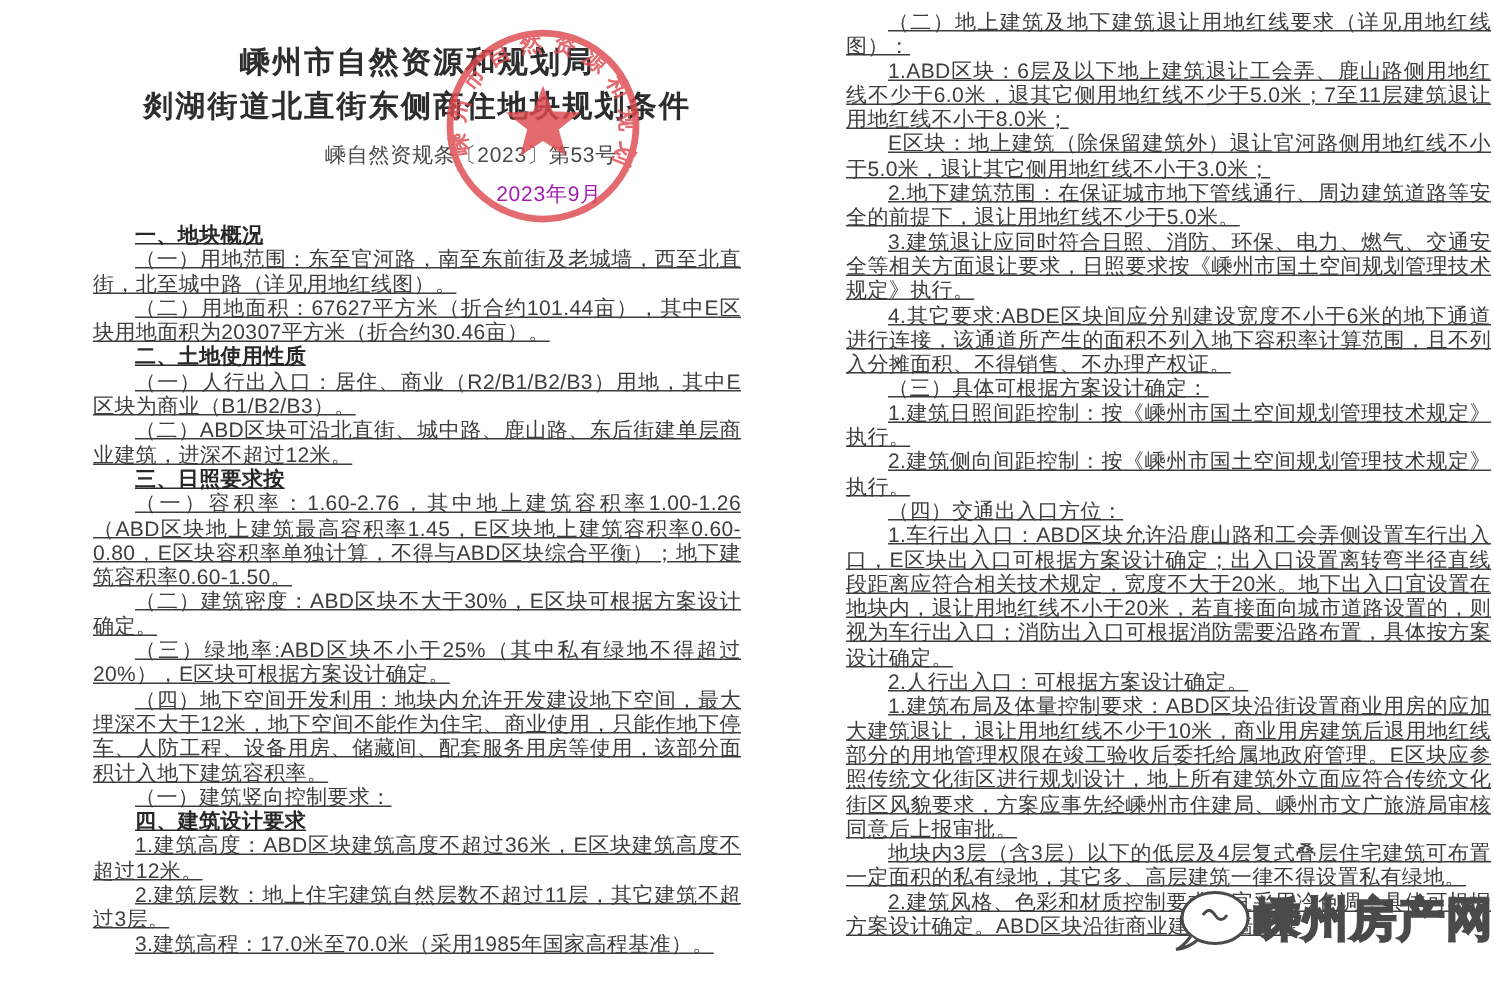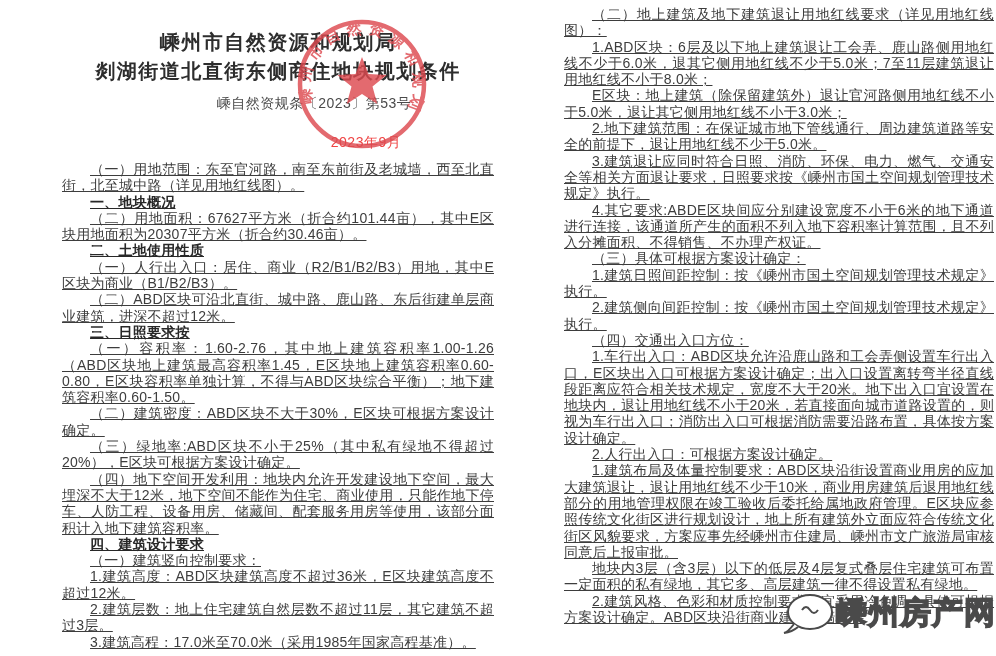--- a/index.html
+++ b/index.html
@@ -6,21 +6,21 @@
   .page{
     position:relative;width:996px;height:656px;background:#ffffff;overflow:hidden;
     font-family:"Liberation Sans","DejaVu Sans",sans-serif;color:#3d3d3d;
   }
   .col{position:absolute;}
   .col-left{left:62px;top:28px;width:432px;}
   .col-right{left:564px;top:6px;width:430px;}
   .title-block{text-align:center;margin-bottom:9px;}
   .doc-title{font-size:20px;font-weight:bold;color:#2d2d2d;line-height:29px;letter-spacing:1.5px;}
   .doc-no{font-size:14px;color:#4a4a4a;margin-top:9px;transform:translateX(36px);letter-spacing:0.5px;text-align:center;}
-  .doc-date{font-size:14px;color:#ef4444;margin-top:21px;transform:translateX(88px);letter-spacing:0.5px;}
+  .doc-date{font-size:14px;color:#a21caf;margin-top:8px;transform:translateX(88px);letter-spacing:0.5px;}
   .para{margin:0;text-indent:2em;font-size:14px;line-height:16.3px;letter-spacing:0.25px;text-align:justify;text-decoration:underline;}
   .para.bold{font-weight:bold;color:#282828;}
   .seal{position:absolute;left:286px;top:8px;width:152px;height:152px;opacity:0.82;pointer-events:none;}
   .watermark{position:absolute;left:780px;top:588px;display:flex;align-items:center;}
   .watermark-text{
     font-size:31px;font-weight:bold;white-space:nowrap;letter-spacing:1px;
     color:#8b5cf6;-webkit-text-stroke:1.5px #4a4a4a;
   }
 </style>
 </head>
@@ -29,33 +29,33 @@
 <div class="page">
 
   <div class="col col-left">
     <div class="title-block">
       <div class="doc-title">嵊州市自然资源和规划局</div>
       <div class="doc-title">剡湖街道北直街东侧商住地块规划条件</div>
       <div class="doc-no">嵊自然资规条〔2023〕第53号</div>
       <div class="doc-date">2023年9月</div>
     </div>
     <div>
+        <p class="para bold">一、地块概况</p>
         <p class="para">（一）用地范围：东至官河路，南至东前街及老城墙，西至北直街，北至城中路（详见用地红线图）。</p>
-        <p class="para bold">一、地块概况</p>
         <p class="para">（二）用地面积：67627平方米（折合约101.44亩），其中E区块用地面积为20307平方米（折合约30.46亩）。</p>
         <p class="para bold">二、土地使用性质</p>
         <p class="para">（一）人行出入口：居住、商业（R2/B1/B2/B3）用地，其中E区块为商业（B1/B2/B3）。</p>
         <p class="para">（二）ABD区块可沿北直街、城中路、鹿山路、东后街建单层商业建筑，进深不超过12米。</p>
         <p class="para bold">三、日照要求按</p>
         <p class="para">（一）容积率：1.60-2.76，其中地上建筑容积率1.00-1.26（ABD区块地上建筑最高容积率1.45，E区块地上建筑容积率0.60-0.80，E区块容积率单独计算，不得与ABD区块综合平衡）；地下建筑容积率0.60-1.50。</p>
         <p class="para">（二）建筑密度：ABD区块不大于30%，E区块可根据方案设计确定。</p>
         <p class="para">（三）绿地率:ABD区块不小于25%（其中私有绿地不得超过20%），E区块可根据方案设计确定。</p>
         <p class="para">（四）地下空间开发利用：地块内允许开发建设地下空间，最大埋深不大于12米，地下空间不能作为住宅、商业使用，只能作地下停车、人防工程、设备用房、储藏间、配套服务用房等使用，该部分面积计入地下建筑容积率。</p>
+        <p class="para">（一）建筑竖向控制要求：</p>
         <p class="para bold">四、建筑设计要求</p>
-        <p class="para">（一）建筑竖向控制要求：</p>
         <p class="para">1.建筑高度：ABD区块建筑高度不超过36米，E区块建筑高度不超过12米。</p>
         <p class="para">2.建筑层数：地上住宅建筑自然层数不超过11层，其它建筑不超过3层。</p>
         <p class="para">3.建筑高程：17.0米至70.0米（采用1985年国家高程基准）。</p>
       </div>
   </div>
 
   <div class="col col-right">
     <div>
         <p class="para">（二）地上建筑及地下建筑退让用地红线要求（详见用地红线图）：</p>
         <p class="para">1.ABD区块：6层及以下地上建筑退让工会弄、鹿山路侧用地红线不少于6.0米，退其它侧用地红线不少于5.0米；7至11层建筑退让用地红线不小于8.0米；</p>

